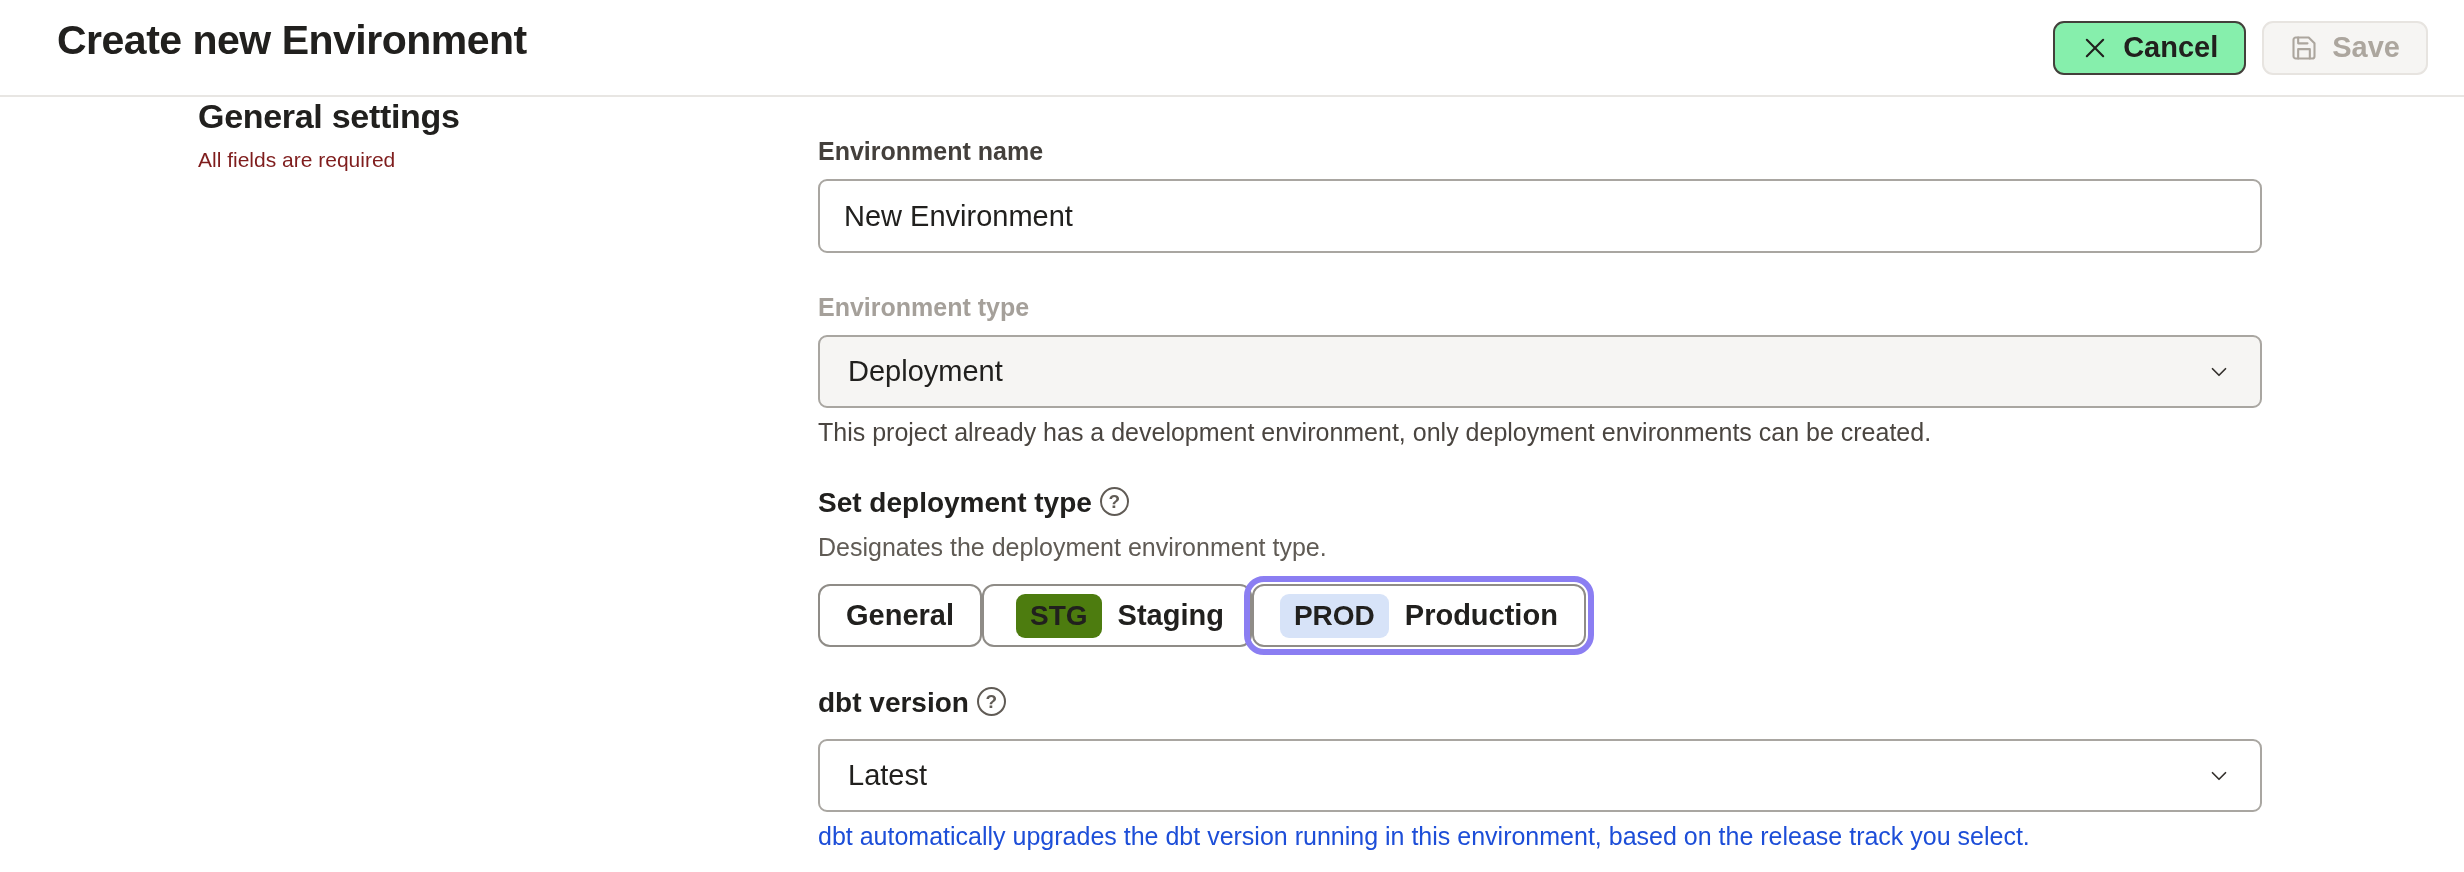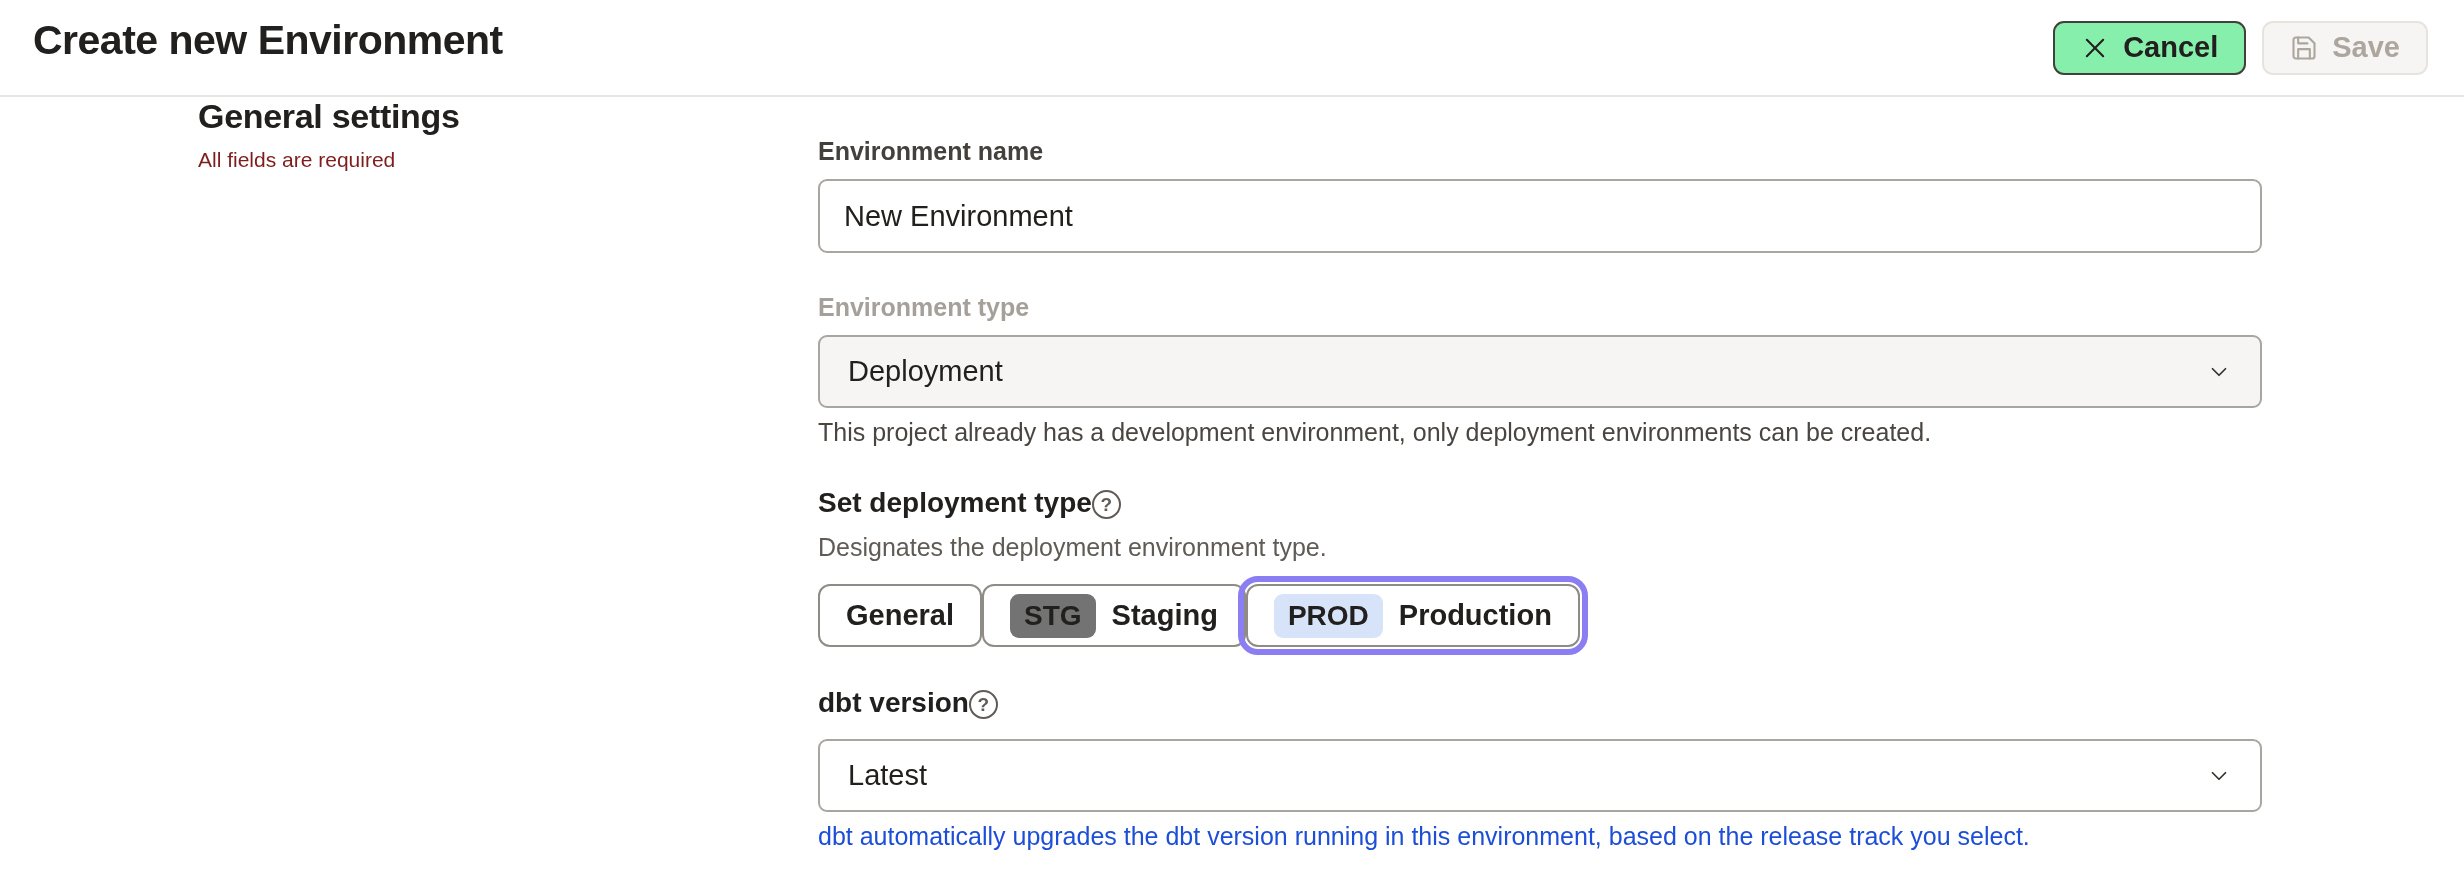--- a/index.html
+++ b/index.html
@@ -19,20 +19,21 @@
     align-items: center;
     padding: 0 36px 0 33px;
   }
   .page-title {
     font-size: 41px;
     font-weight: 700;
     letter-spacing: -0.5px;
     color: #21201e;
     flex: 1;
     margin-top: -14px;
+    margin-left: 24px;
   }
   .header-actions { display: flex; gap: 16px; align-items: center; }
   .btn {
     display: inline-flex;
     align-items: center;
     gap: 14px;
     height: 54px;
     padding: 0 26px;
     border-radius: 11px;
     font-size: 29px;
@@ -91,21 +92,21 @@
   }
   .select-box.disabled { background: #f6f5f3; cursor: default; }
   .select-box svg { width: 26px; height: 26px; color: #35322e; flex: none; }
 
   .helper-text { font-size: 25px; color: #4a4540; margin-top: 10px; }
   .helper-text.soft { color: #1d4ed8; }
 
   .section { margin-top: 24px; }
   .section-gap-lg { margin-top: 40px; }
 
-  .label-row { display: flex; align-items: flex-end; gap: 0; }
+  .label-row { display: flex; align-items: flex-start; gap: 8px; }
   .section-heading { font-size: 28px; font-weight: 700; color: #21201e; }
   .help-icon {
     width: 29px; height: 29px;
     border: 2px solid #605b55;
     border-radius: 50%;
     color: #605b55;
     font-size: 19px;
     font-weight: 700;
     display: inline-flex;
     align-items: center;
@@ -138,21 +139,21 @@
   .badge {
     display: inline-flex;
     align-items: center;
     height: 44px;
     padding: 0 14px;
     border-radius: 9px;
     font-size: 28px;
     font-weight: 600;
     color: #21201e;
   }
-  .badge-stg { background: #737373; }
+  .badge-stg { background: #4d7c0f; margin-left: 6px; }
   .badge-prod { background: #d7e3f8; }
 </style>
 </head>
 <body>
 
 <div class="header">
   <h1 class="page-title">Create new Environment</h1>
   <div class="header-actions">
     <button class="btn btn-cancel">
       <span style="display:inline-flex;">

